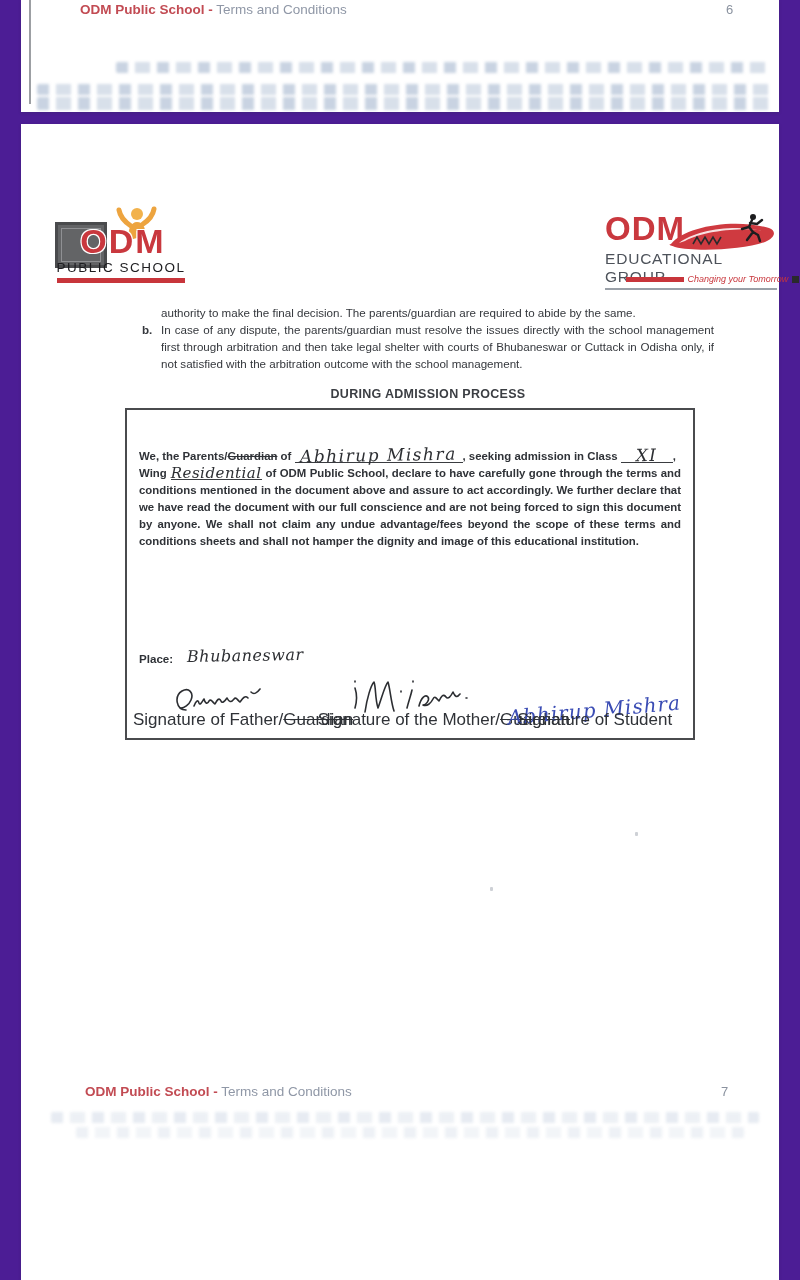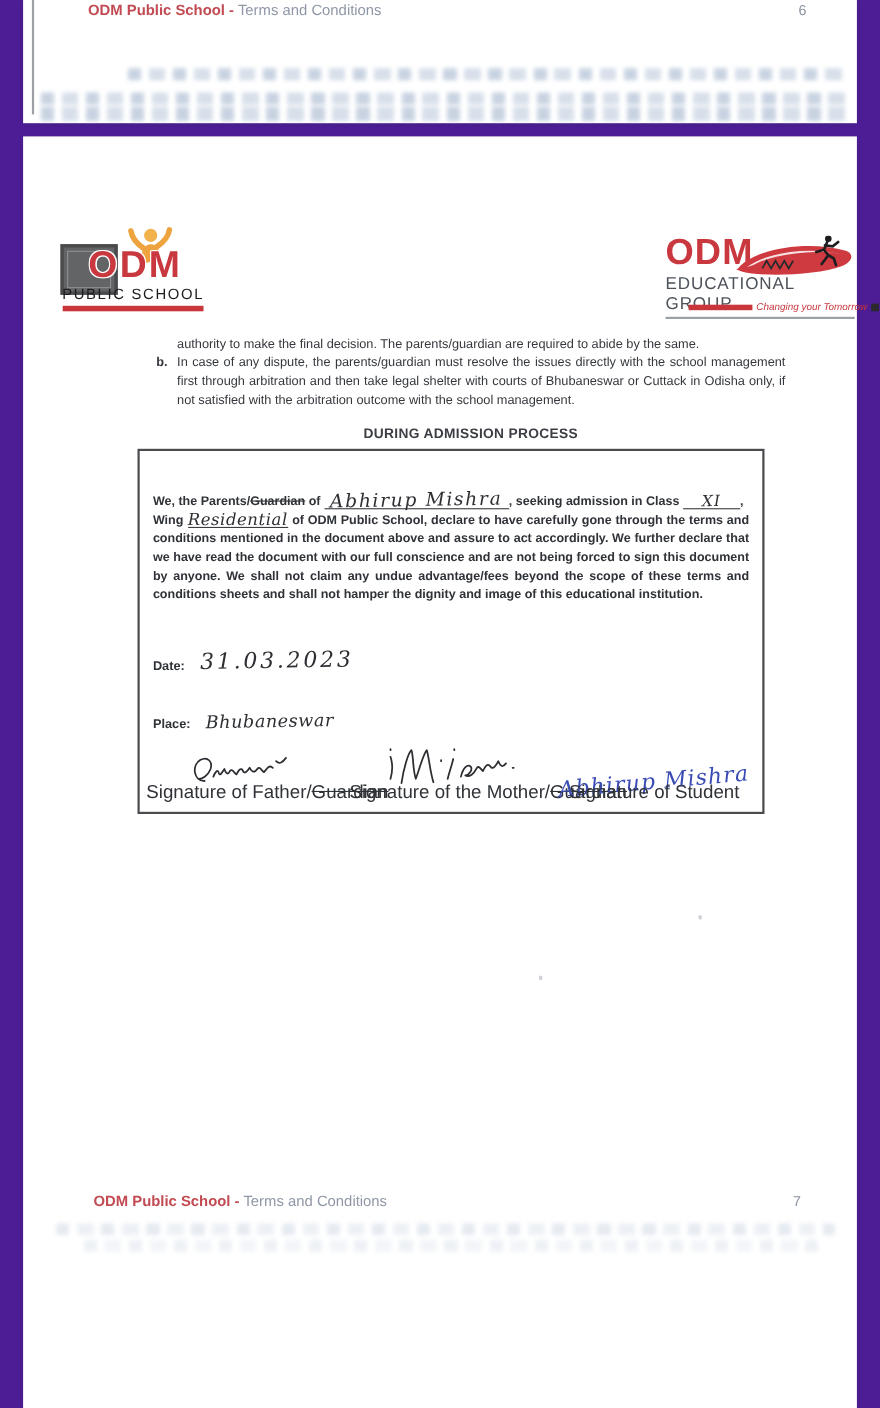--- a/index.html
+++ b/index.html
@@ -51,21 +51,21 @@
      font-weight:bold;font-size:12.5px;color:#3b3e43;letter-spacing:.3px;}
   #decl-box{position:absolute;left:104px;top:284px;width:570px;height:332px;border:2px solid #4a4b4e;box-sizing:border-box;}
   .decl{position:absolute;left:12px;right:12px;top:38px;color:#2f3237;font-weight:bold;font-size:11.4px;line-height:17px;}
   .decl .l1{white-space:nowrap;}
   .decl .rest{text-align:justify;}
   .struck{text-decoration:line-through;}
   .fill{display:inline-block;border-bottom:1.6px solid #3a3c40;text-align:center;vertical-align:baseline;line-height:12px;}
   .hw{font-family:"DejaVu Serif",serif;font-style:italic;color:#2d2f33;font-weight:normal;}
   .fill .hw{display:inline-block;transform:translateY(1px) rotate(-1deg);}
   #name-fill{width:168px;}  #name-fill .hw{font-size:17px;letter-spacing:1.5px;}
-  #class-fill{width:52px;}  #class-fill .hw{font-size:14px;letter-spacing:1px;}
+  #class-fill{width:52px;}  #class-fill .hw{font-size:17px;letter-spacing:1px;}
   #wing-fill{margin:0 4px;border-bottom:1.6px solid #3a3c40;display:inline-block;line-height:12px;}
   #wing-fill .hw{font-size:15px;letter-spacing:.5px;display:inline-block;transform:translateY(1px);}
   .fld{position:absolute;left:12px;display:flex;align-items:flex-end;gap:14px;color:#2f3237;font-weight:bold;font-size:11.6px;}
   #date-row{top:178px;} #date-row .hw{font-size:20px;letter-spacing:2.5px;transform:rotate(-1deg);}
   #place-row{top:236px;} #place-row .hw{font-size:16px;letter-spacing:.5px;transform:rotate(-1deg);}
   #sig-row{position:absolute;left:6px;right:6px;bottom:4px;height:68px;display:flex;}
   .sig-col{position:relative;flex:1;text-align:center;}
   .sig-col .lbl{position:absolute;bottom:4px;left:0;right:0;font-weight:normal;font-size:17px;color:#2f3237;white-space:nowrap;}
   .sig-col svg{position:absolute;bottom:18px;left:50%;transform:translateX(-50%);}
   #student-script{position:absolute;bottom:12px;left:0;right:0;font-family:"DejaVu Serif",serif;font-style:italic;
@@ -150,24 +150,20 @@
         <div class="l1">
           <span>We, the Parents/</span><span class="struck">Guardian</span><span> of</span>
           <span class="fill" id="name-fill"><span class="hw">Abhirup Mishra</span></span><span>, seeking admission in Class</span>
           <span class="fill" id="class-fill"><span class="hw">XI</span></span><span>,</span>
         </div>
         <div class="rest">
           <span>Wing</span><span id="wing-fill"><span class="hw">Residential</span></span><span>of ODM Public School, declare to have carefully gone through the terms and conditions mentioned in the document above and assure to act accordingly. We further declare that we have read the document with our full conscience and are not being forced to sign this document by anyone. We shall not claim any undue advantage/fees beyond the scope of these terms and conditions sheets and shall not hamper the dignity and image of this educational institution.</span>
         </div>
       </div>
 
-      <div class="fld" id="date-row">
-        <span>Date:</span>
-        <span class="hw">31.03.2023</span>
-      </div>
       <div class="fld" id="place-row">
         <span>Place:</span>
         <span class="hw">Bhubaneswar</span>
       </div>
 
       <div id="sig-row">
         <div class="sig-col">
           <svg width="110" height="36" viewBox="0 0 110 36">
             <path class="ink" d="M16,30 C6,30 4,16 12,11 C19,7 24,13 21,20 C19,25 14,28 11,28 M24,26 C26,21 28,19 29,23 C30,26 32,22 34,19 C35,23 37,25 39,21 C41,18 43,23 45,24 C47,20 49,17 51,21 C52,24 55,21 57,18 C59,22 61,23 64,19 C66,16 68,21 70,22 C73,18 75,15 78,18 M81,12 C84,15 87,13 90,9"></path>
           </svg>

